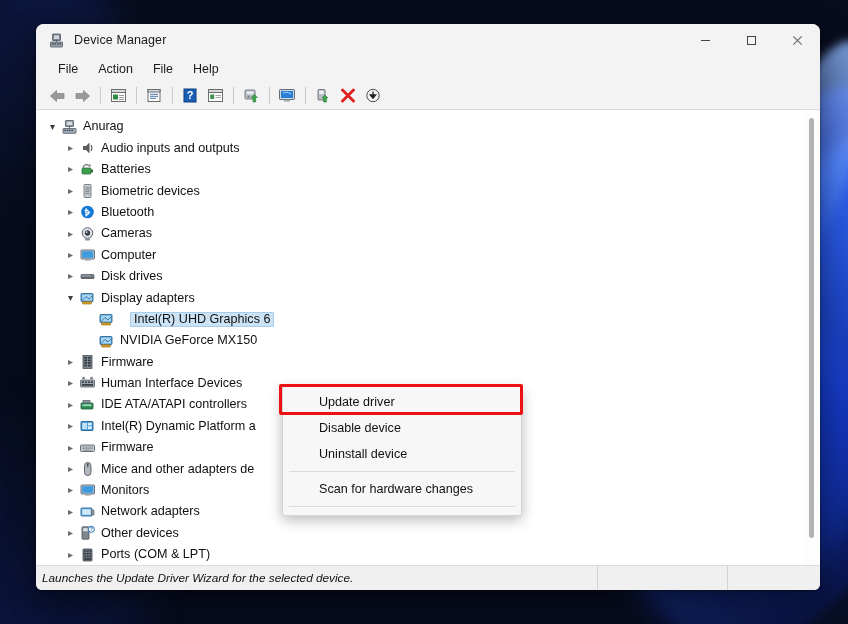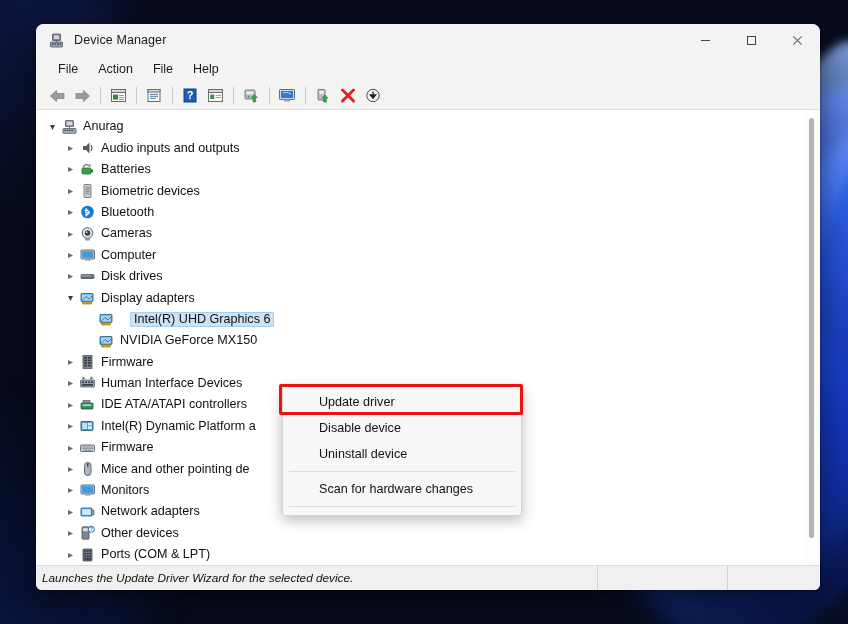--- a/index.html
+++ b/index.html
@@ -652,21 +652,21 @@
 
       <div class="node" style="padding-left:18px;">
         <span class="twisty">▸</span>
         <span class="nicon">
           <svg width="17" height="16" viewBox="0 0 17 16">
             <rect x="5.5" y="1.5" width="6.5" height="13" rx="3.2" fill="#b0b7bf" stroke="#545c64" stroke-width="0.9"></rect>
             <line x1="8.75" y1="1.5" x2="8.75" y2="6.5" stroke="#545c64" stroke-width="0.8"></line>
             <rect x="8.1" y="3" width="1.3" height="2.6" rx="0.6" fill="#3c444c"></rect>
           </svg>
         </span>
-        <span class="nlabel">Mice and other pointing de</span>
+        <span class="nlabel">Mice and other adapters de</span>
       </div>
 
       <div class="node" style="padding-left:18px;">
         <span class="twisty">▸</span>
         <span class="nicon">
           <svg width="17" height="16" viewBox="0 0 17 16">
             <rect x="2" y="3" width="13.5" height="9" rx="0.8" fill="#c3cad1" stroke="#5b646d" stroke-width="0.9"></rect>
             <rect x="3.2" y="4.2" width="11.1" height="6.6" fill="#3d9be0"></rect>
             <rect x="6" y="12" width="5.5" height="1.6" fill="#9aa3ad"></rect>
           </svg>

